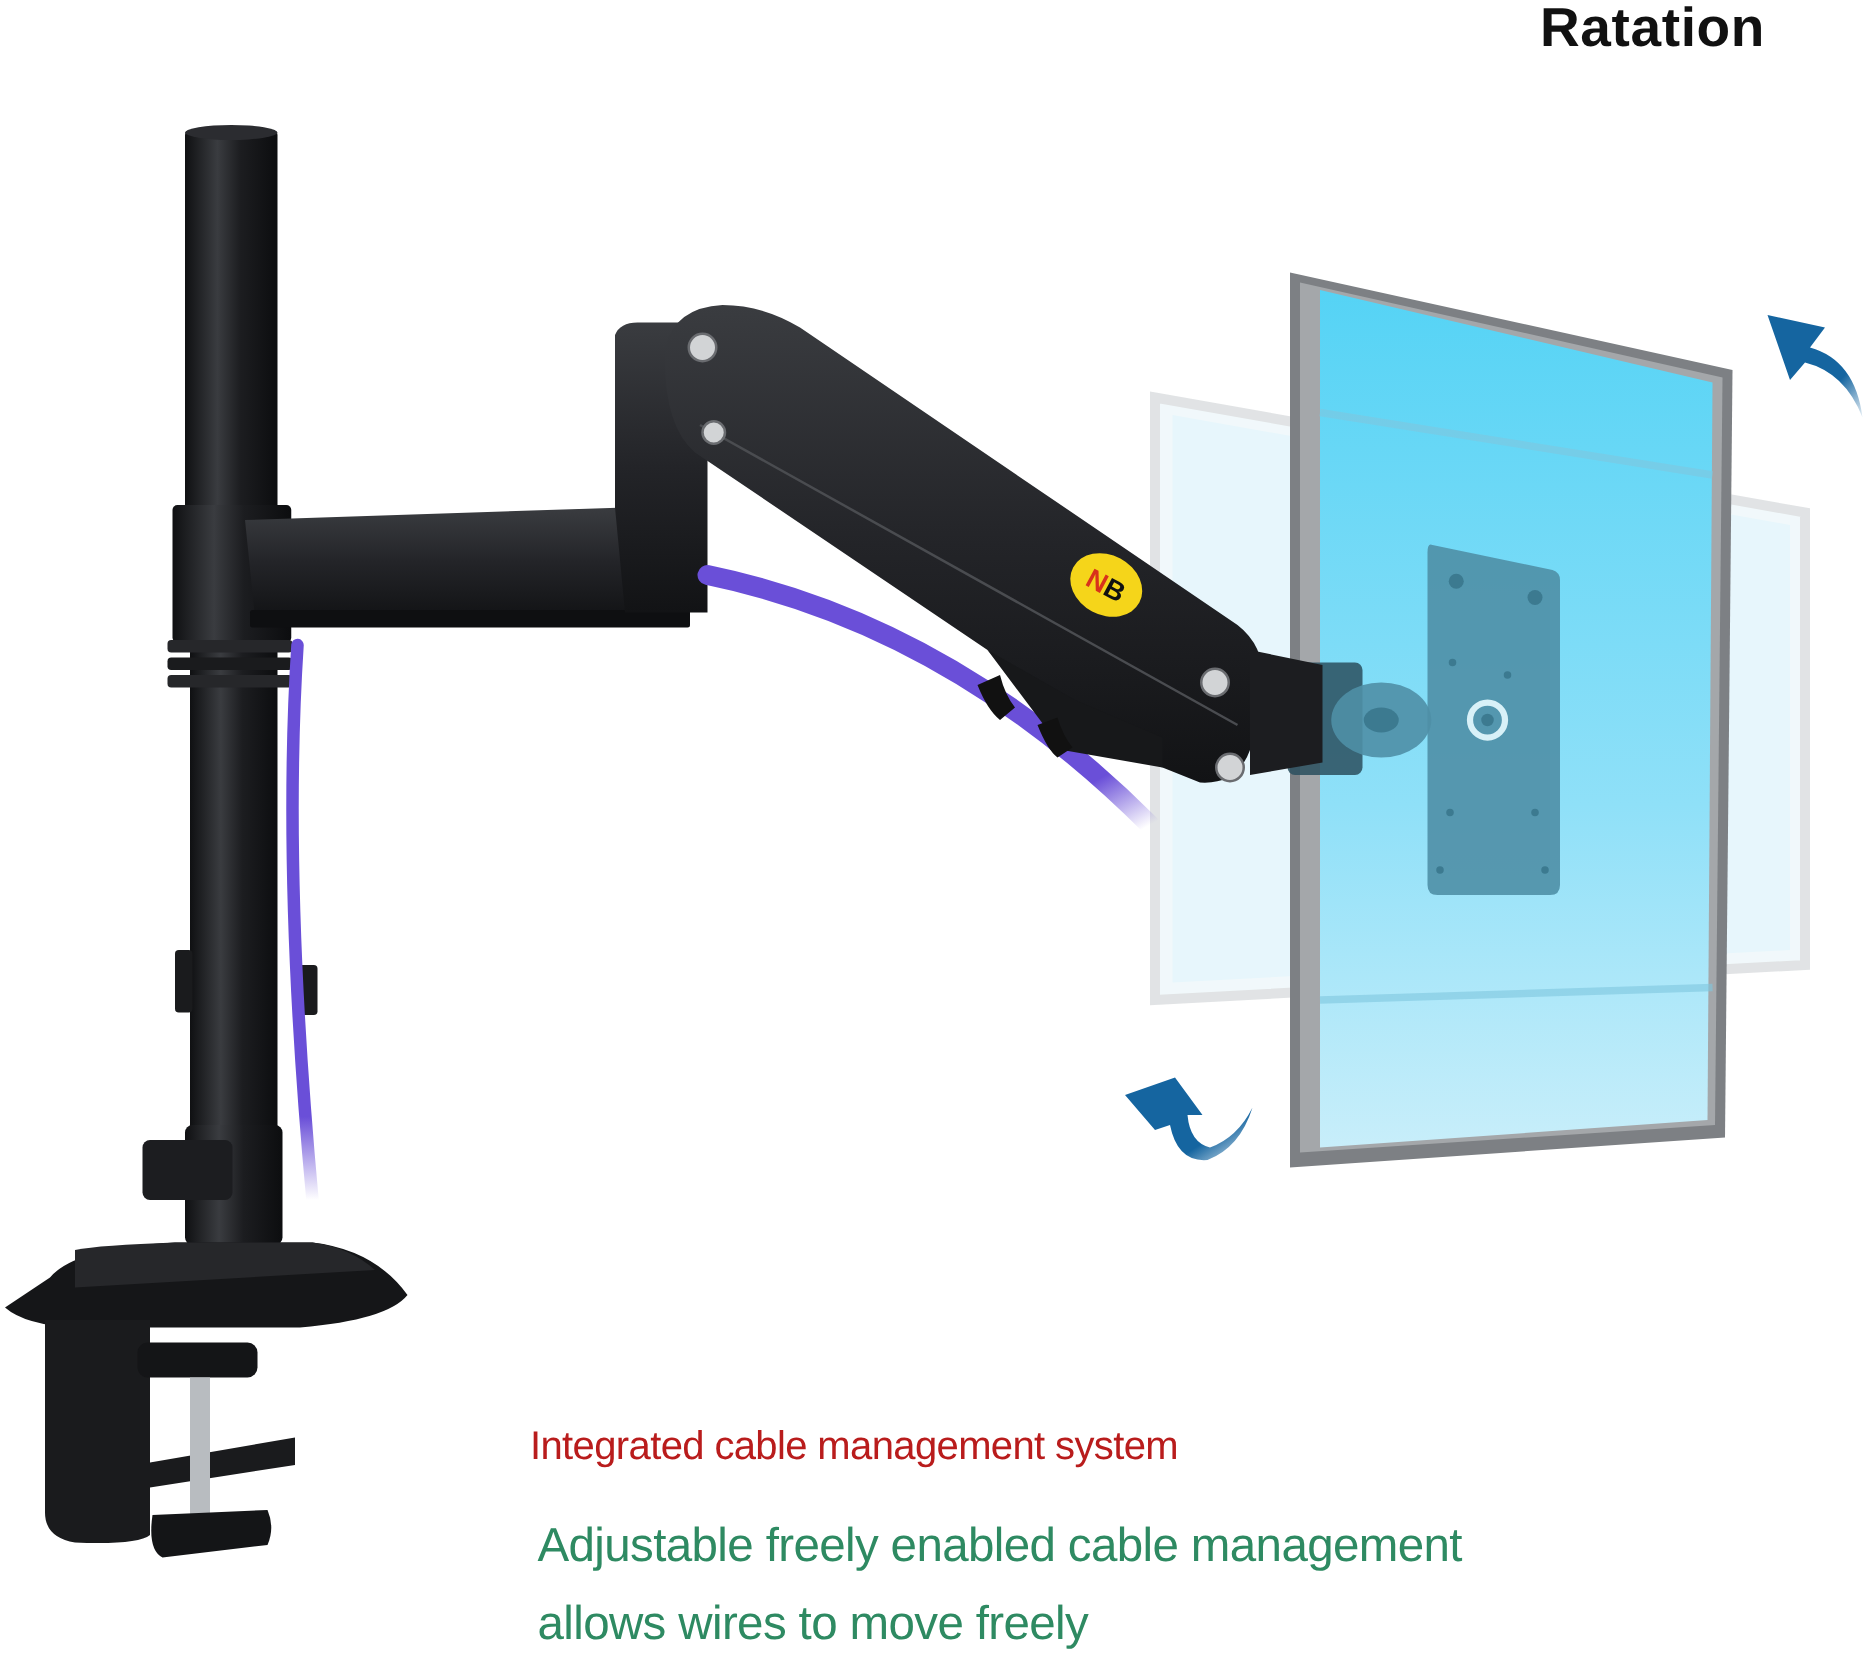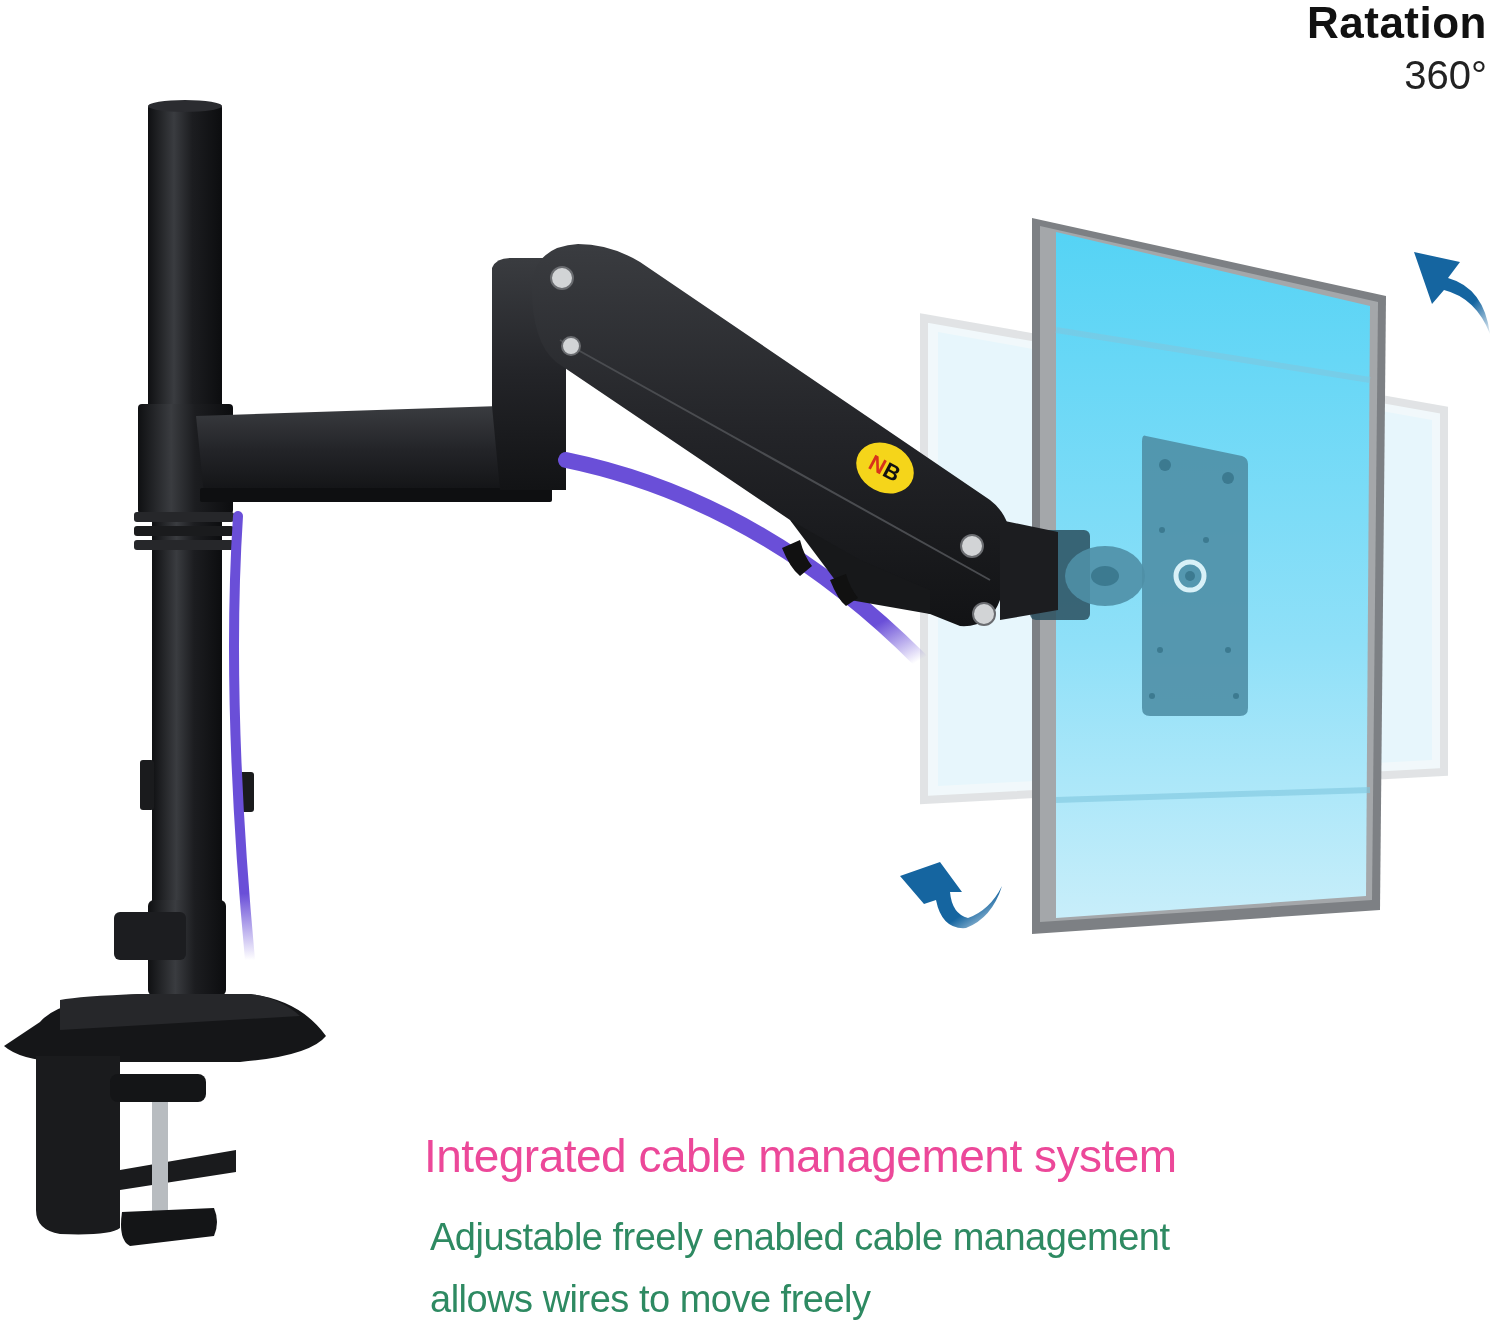--- a/index.html
+++ b/index.html
@@ -2,29 +2,29 @@
 <html><head>
 <meta charset="utf-8">
 <style>
   * { margin: 0; padding: 0; box-sizing: border-box; }
   html, body { width: 1500px; height: 1325px; background: #ffffff; overflow: hidden; }
   body { position: relative; font-family: "Liberation Sans", "DejaVu Sans", sans-serif; }
 
   .illustration { position: absolute; left: 0; top: 0; width: 1500px; height: 1325px; }
 
   .rotation-label {
-    position: absolute; left: 1267px; top: 0px; width: 220px;
-    text-align: right; color: #111;
+    position: absolute; left: 1212px; top: 0px; width: 220px;
+    text-align: center; color: #111;
   }
   .rotation-title { font-size: 44px; font-weight: bold; letter-spacing: 0.5px; line-height: 46px; }
   .rotation-value { font-size: 40px; font-weight: normal; line-height: 58px; color: #222; }
 
   .caption { position: absolute; left: 424px; top: 1126px; }
   .caption-title {
-    font-size: 46px; font-weight: normal; color: #ec4899; letter-spacing: -0.5px;
+    font-size: 32px; font-weight: normal; color: #b91c1c; letter-spacing: -0.5px;
     line-height: 60px; white-space: nowrap;
   }
   .caption-sub {
     margin-top: 20px; margin-left: 6px;
     font-size: 38px; color: #2e8a62; line-height: 62px; letter-spacing: -0.5px;
     white-space: nowrap;
   }
 </style>
 </head>
 <body>
@@ -159,21 +159,20 @@
   <g>
     <path d="M1414,252 L1460,262 L1448,278 Q1484,288 1490,334 Q1476,298 1444,290 L1432,304 Z" fill="url(#arrowFade)"></path>
   </g>
   <g>
     <path d="M900,876 L940,862 L962,892 L950,892 Q952,914 968,918 Q990,910 1002,886 Q992,918 966,928 Q942,930 936,900 L924,904 Z" fill="url(#arrowFade)"></path>
   </g>
 </svg>
 
 <div class="rotation-label">
   <div class="rotation-title">Ratation</div>
-  <div class="rotation-value">360°</div>
 </div>
 
 <div class="caption">
   <div class="caption-title">Integrated cable management system</div>
   <div class="caption-sub">
     <div>Adjustable freely enabled cable management</div>
     <div>allows wires to move freely</div>
   </div>
 </div>
 

